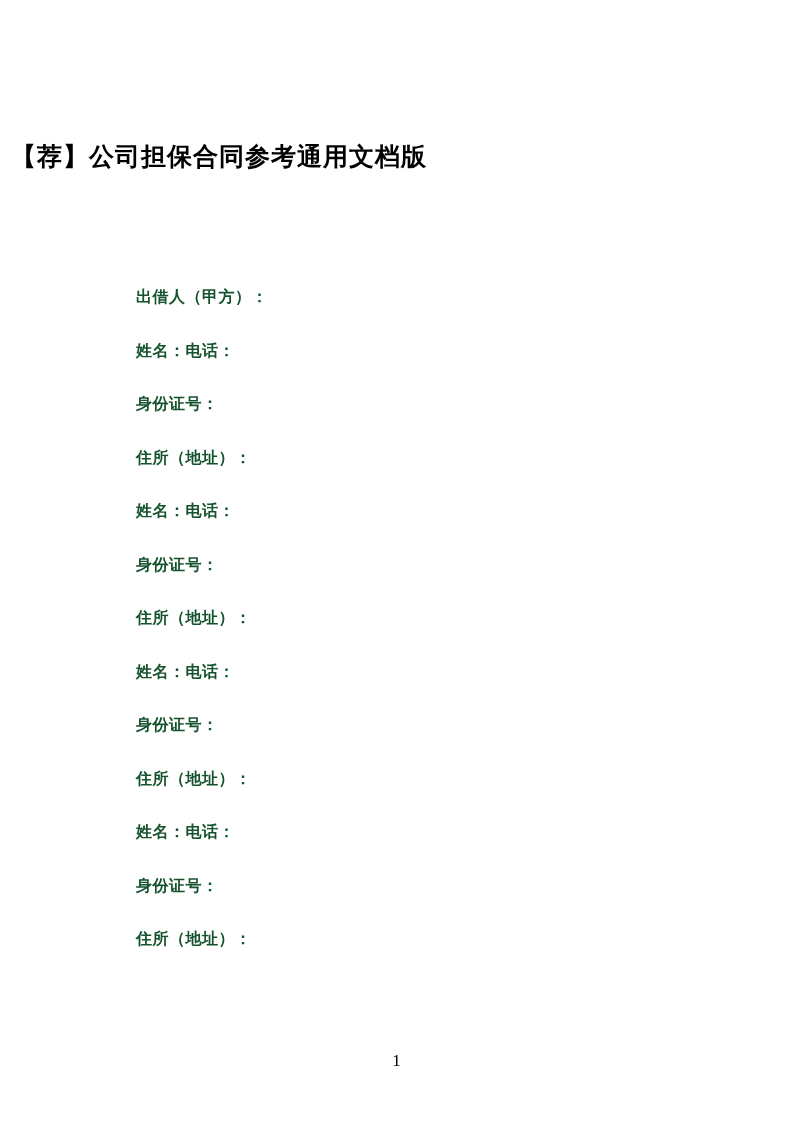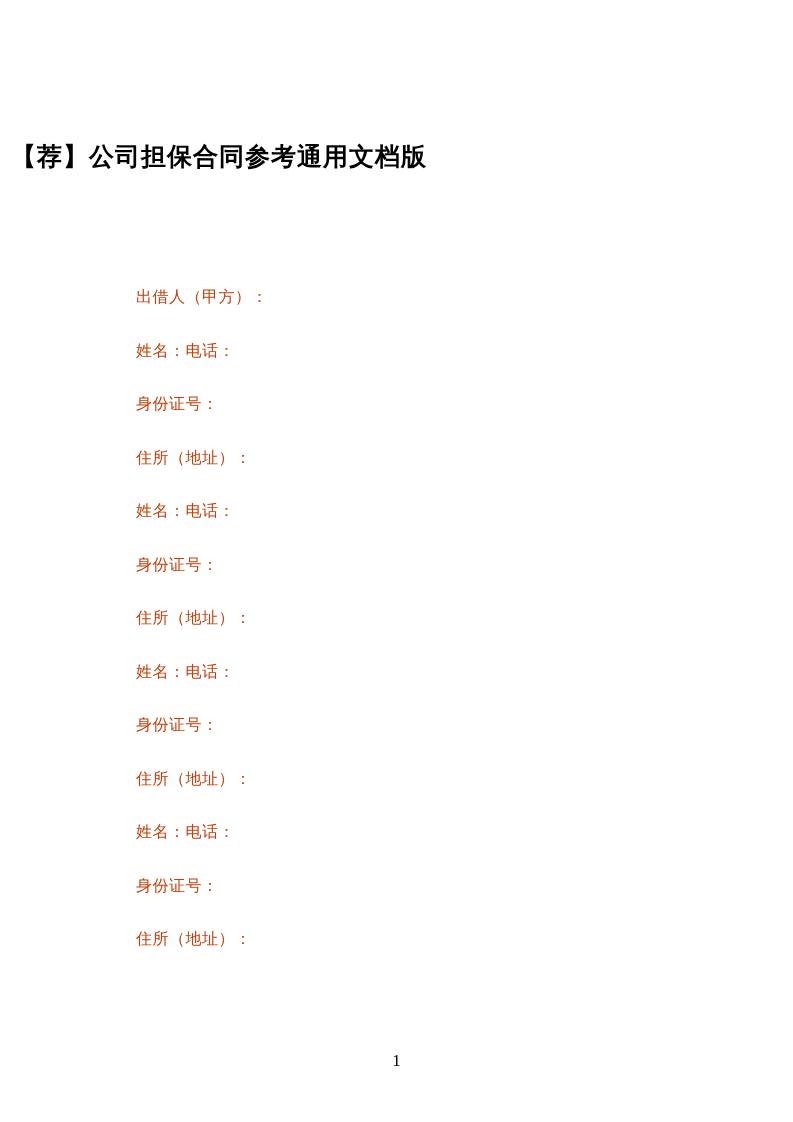--- a/index.html
+++ b/index.html
@@ -31,22 +31,22 @@
   }
   .body-lines {
     position: absolute;
     top: 289px;
     left: 136px;
     right: 80px;
   }
   .body-lines p {
     font-size: 16px;
     line-height: 16px;
-    font-weight: 400;
-    color: #c2410c;
+    font-weight: 700;
+    color: #14532d;
     margin-bottom: 37.5px;
     letter-spacing: 0.5px;
     white-space: pre;
   }
   .page-number {
     position: absolute;
     top: 1051px;
     left: 0;
     width: 100%;
     text-align: center;

